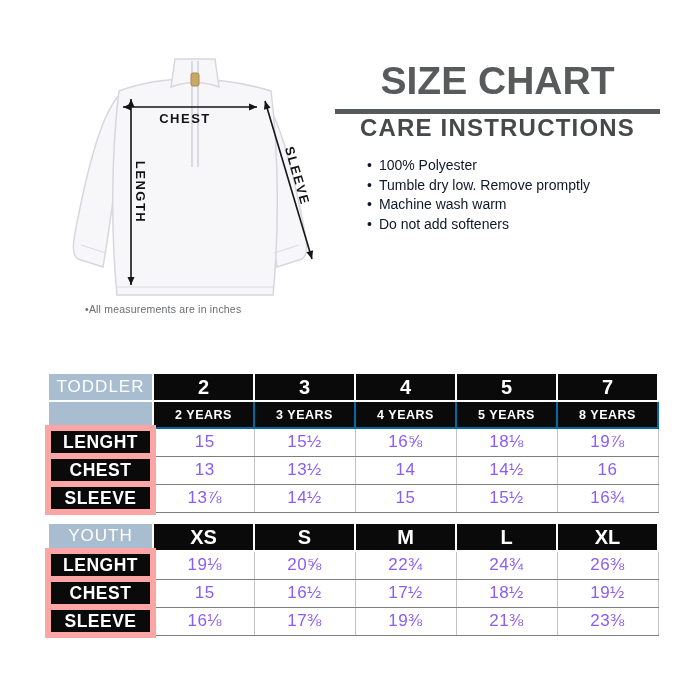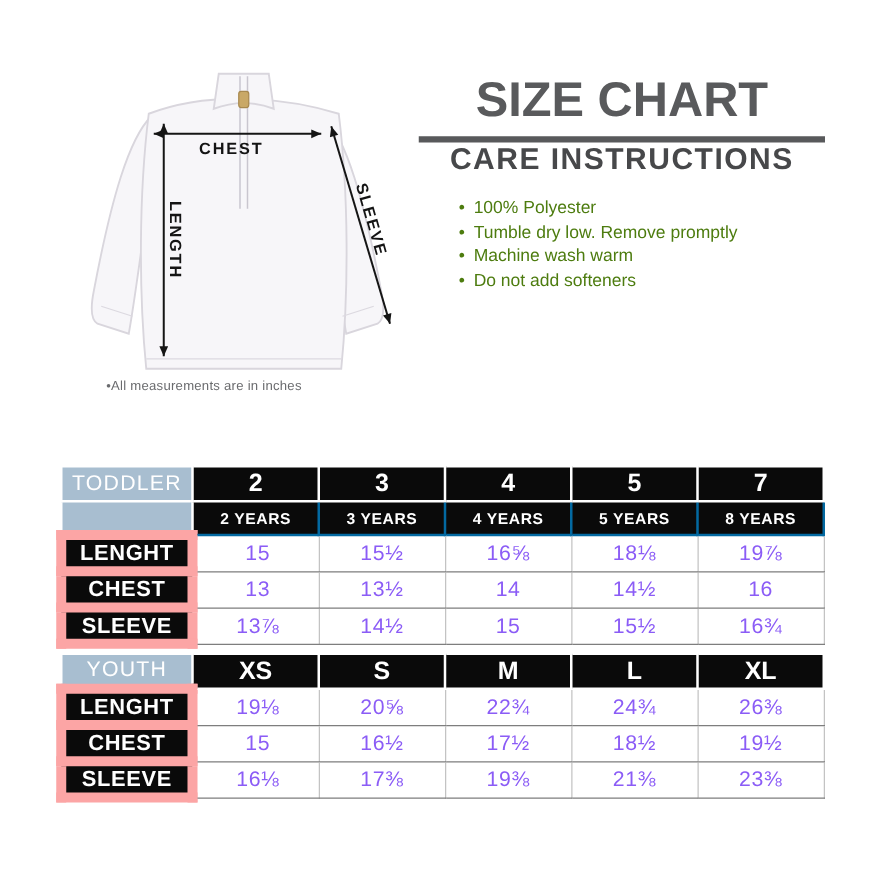--- a/index.html
+++ b/index.html
@@ -12,36 +12,36 @@
                fill:#141414;letter-spacing:1.5px;}
   #note{position:absolute;left:85px;top:303px;font-size:10.5px;font-weight:normal;
         color:#6a6b6e;letter-spacing:0.2px;}
 
   
   #right-col{position:absolute;left:335px;top:60px;width:325px;text-align:center;}
   .title-line{font-size:39px;font-weight:bold;color:#595a5c;line-height:42px;letter-spacing:0px;}
   #title-underline{height:5px;background:#58595b;margin-top:7px;}
   #care-heading{font-size:24px;font-weight:bold;color:#47484a;letter-spacing:1.2px;}
   #care-list{margin:14px 0 0 32px;padding:0;list-style:none;text-align:left;
-             font-size:14px;color:#4d7c0f;line-height:19.5px;}
+             font-size:14px;color:#0f172a;line-height:19.5px;}
   #care-list li::before{content:"•";margin-right:7px;}
 
   
   .tbl{border-collapse:collapse;table-layout:fixed;width:610px;position:absolute;left:45px;}
   #toddler-table{top:372px;}
   #youth-table{top:522px;}
   .tbl th,.tbl td{text-align:center;vertical-align:middle;padding:0;}
   .h28{height:28px;} .h27{height:27px;}
   .c-group{background:#a8bed0;color:#ffffff;font-weight:normal;font-size:17px;
            letter-spacing:1px;border:2px solid #fff;}
   .c-size{background:#0a0a0a;color:#ffffff;font-weight:bold;font-size:20px;border:2px solid #fff;}
   .c-sub{background:#0a0a0a;color:#ffffff;font-weight:bold;font-size:12.5px;
          letter-spacing:0.5px;border:2px solid #0369a1;}
   .c-label{background:#0a0a0a;color:#ffffff;font-weight:bold;font-size:17.5px;
-           letter-spacing:0.5px;border:8px solid #fca5a5;}
+           letter-spacing:0.5px;border:6px solid #fca5a5;}
   .c-data{background:#ffffff;color:#8b5cf6;font-size:17px;letter-spacing:0.5px;
           border:1px solid #c3c3c3;border-top:1px solid #7e7e7e;border-bottom:1px solid #7e7e7e;margin-top:28px;}
 </style>
 </head>
 <body>
 
 <div id="canvas">
 
   <svg id="figure" viewBox="0 0 290 250">
     <g stroke="#d9d6dd" stroke-width="1.5" fill="#f7f6f9">

